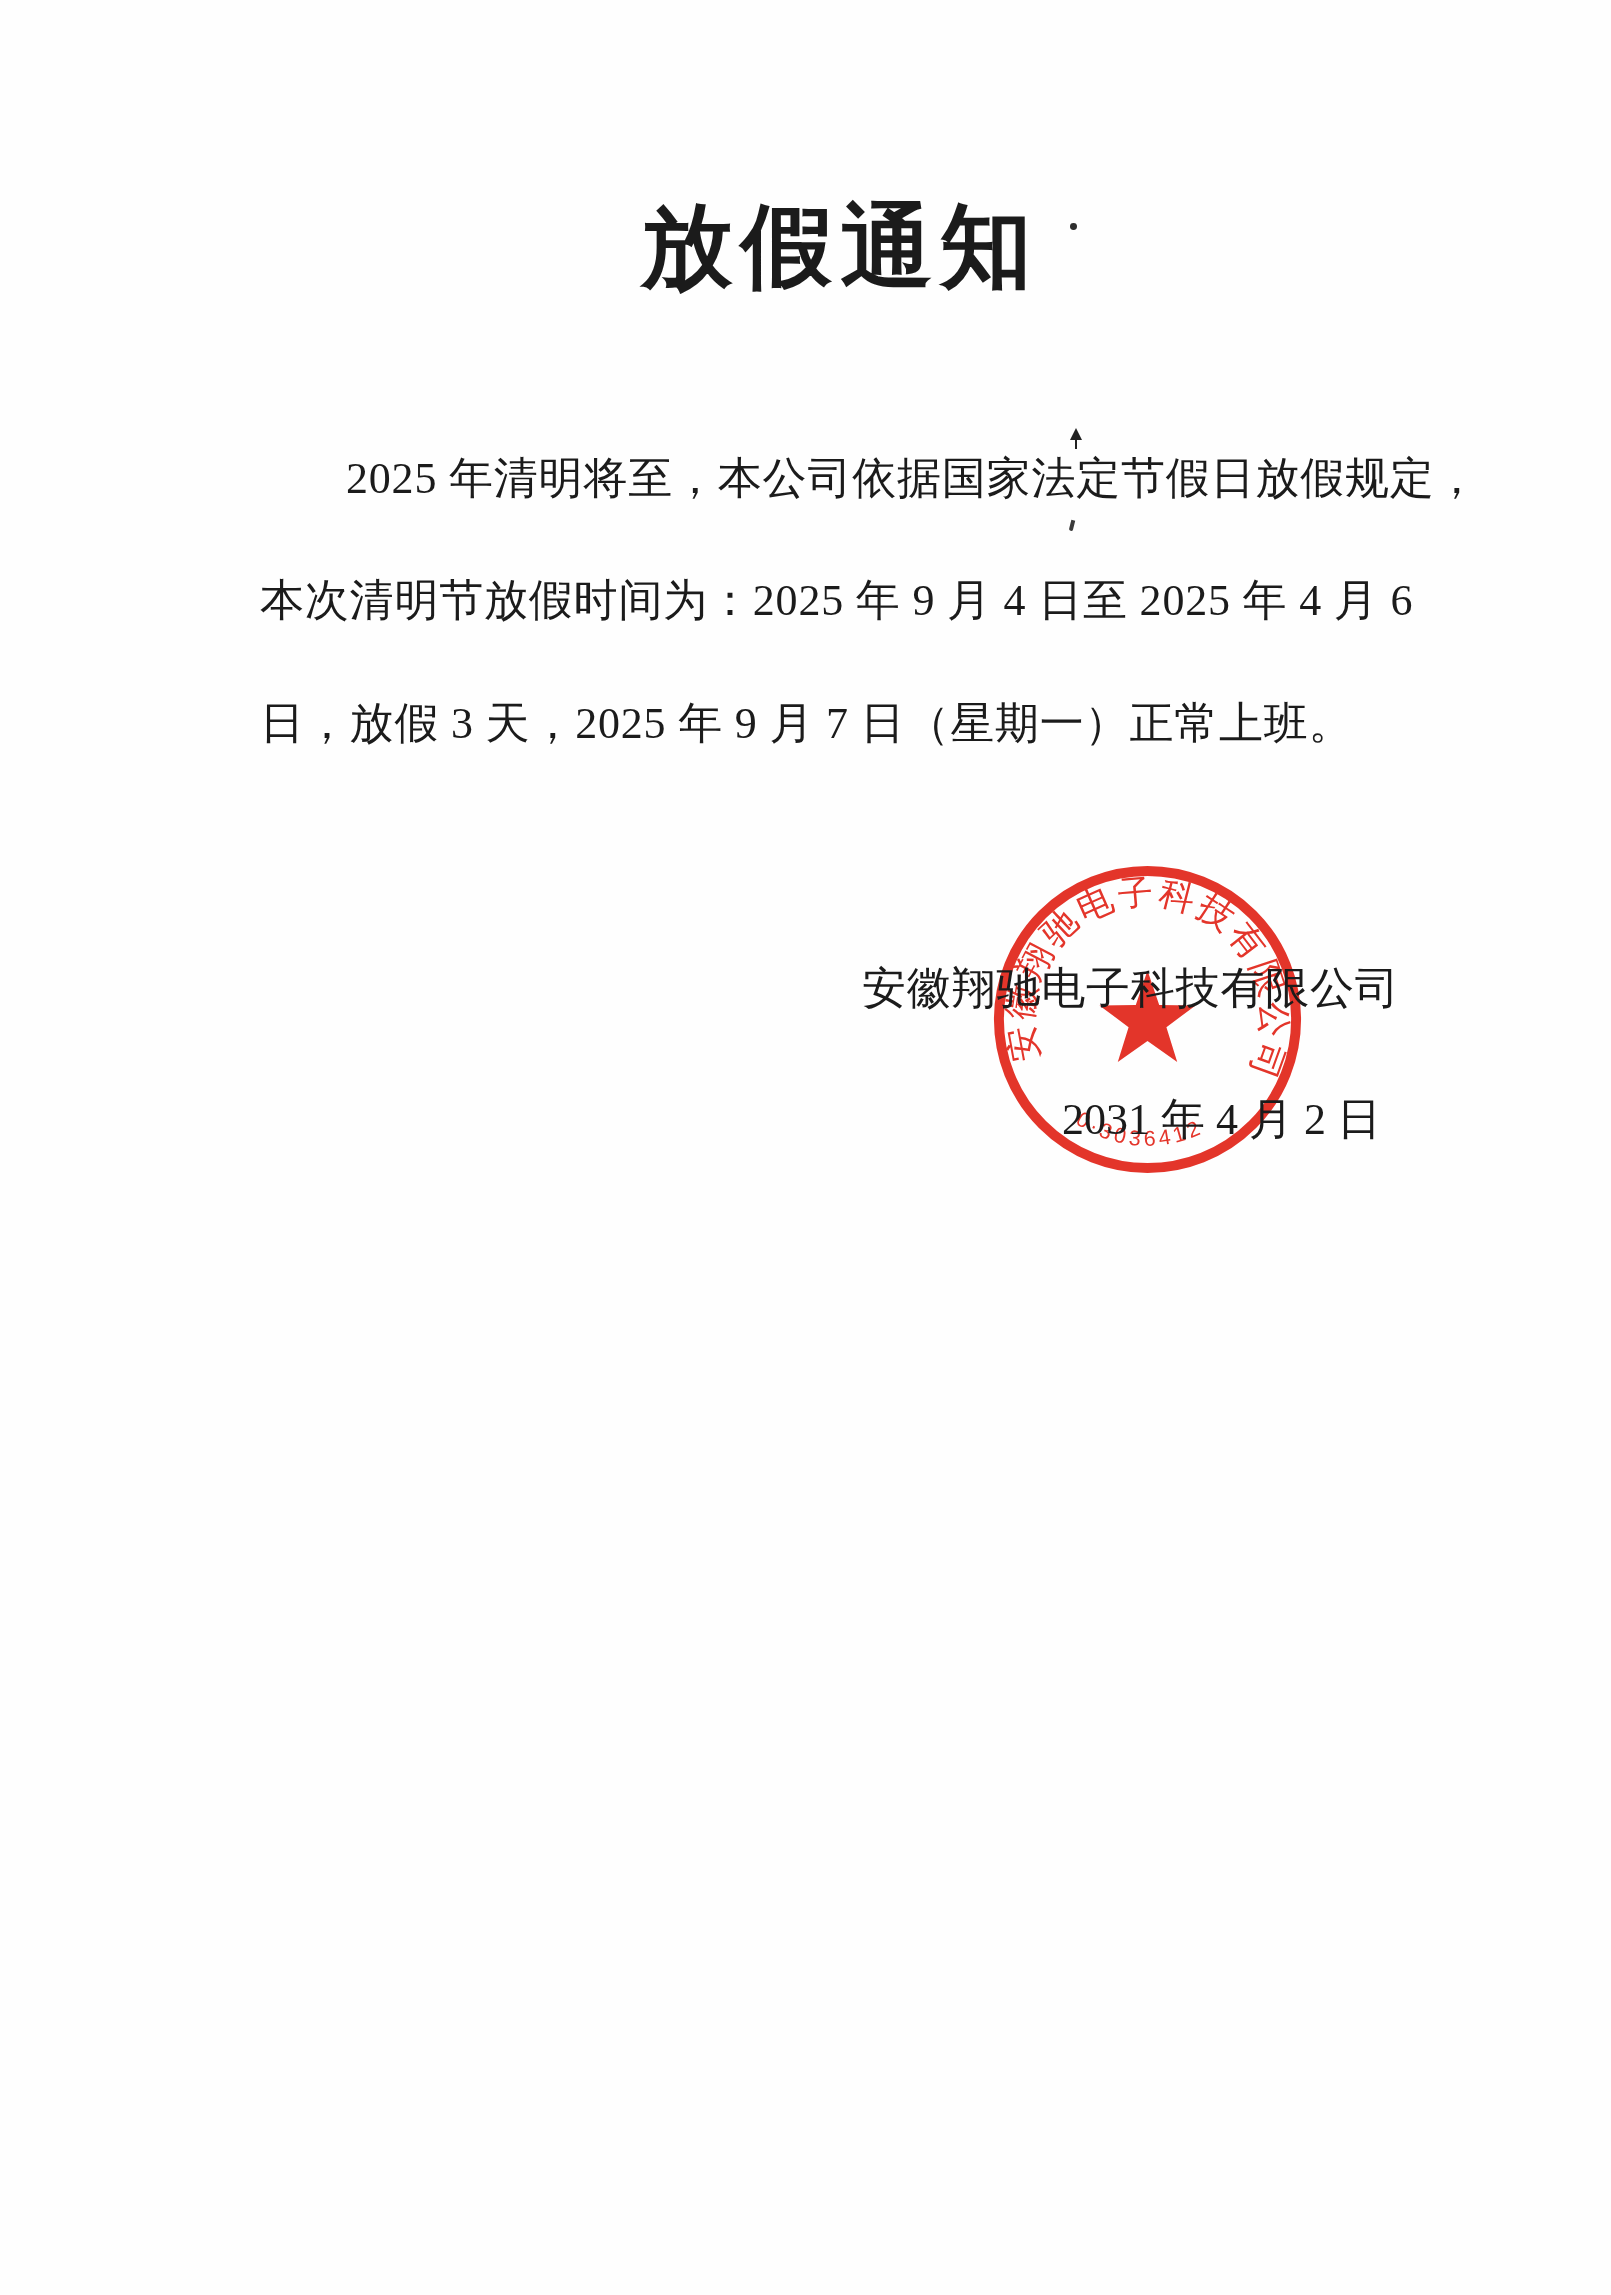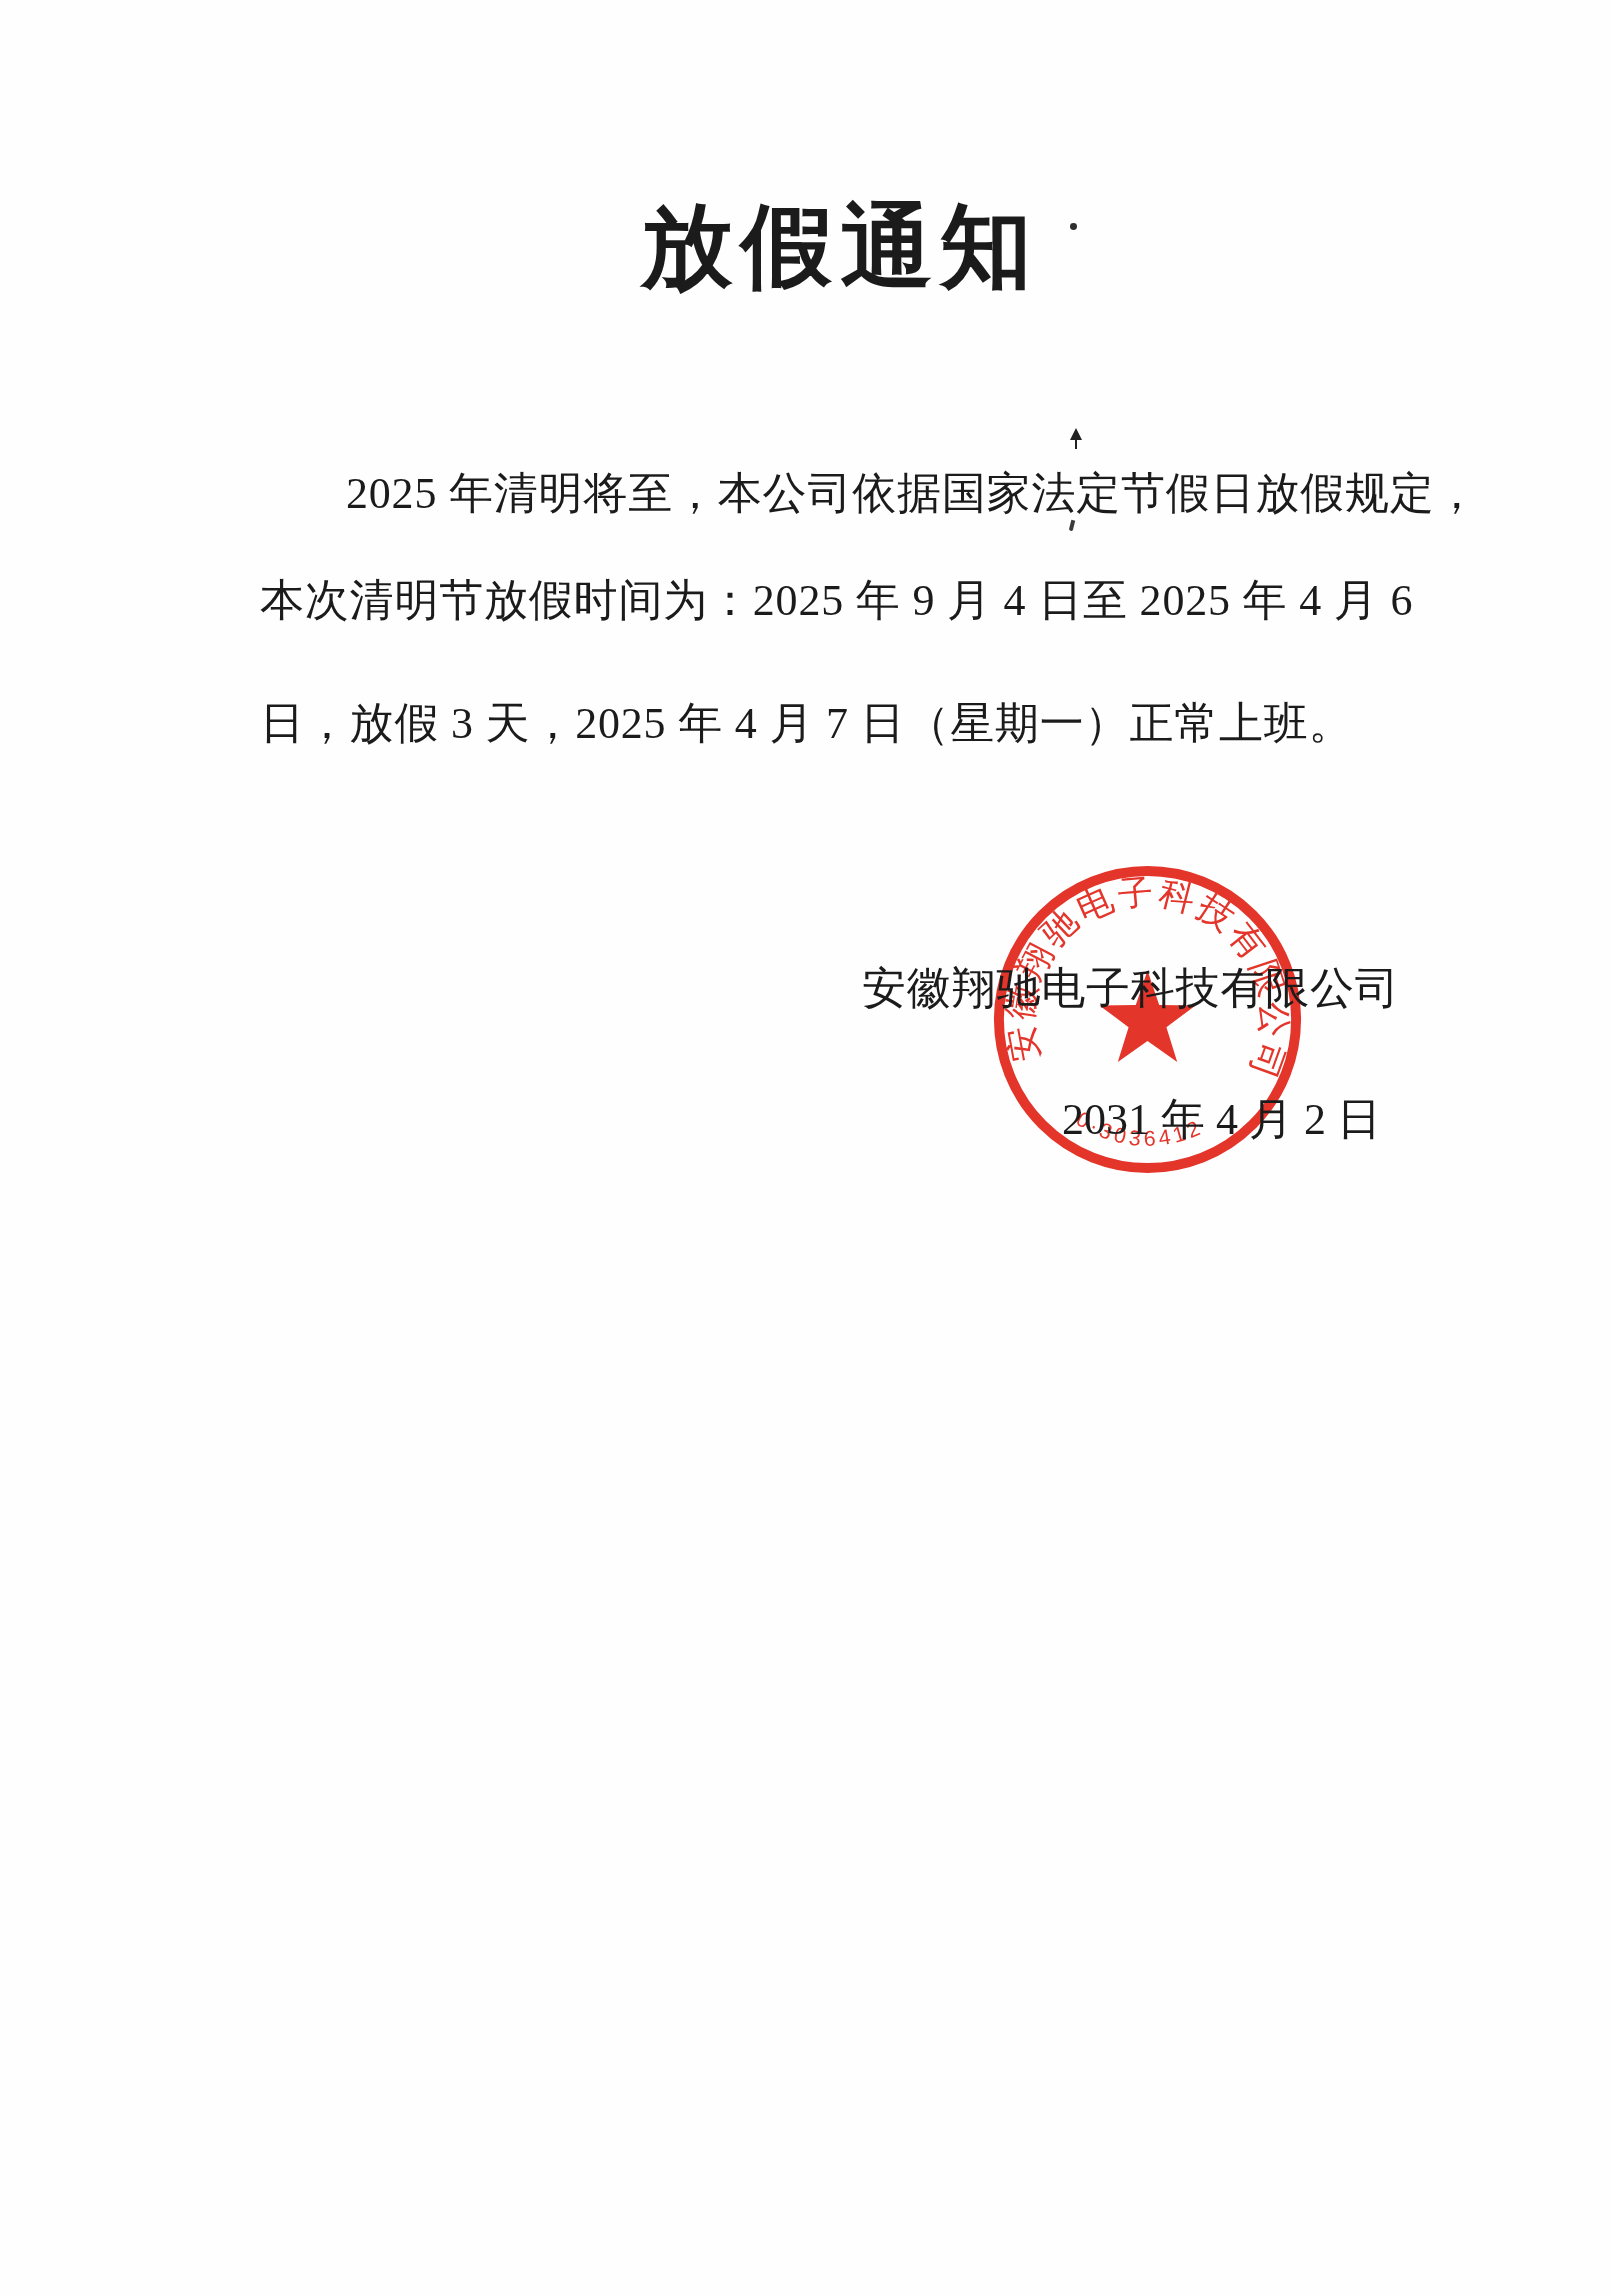--- a/index.html
+++ b/index.html
@@ -27,21 +27,21 @@
     z-index: 2;
     white-space: pre;
   }
   .body-line {
     font-size: 44px;
     line-height: 1.2;
     z-index: 2;
     white-space: pre;
     letter-spacing: 0.8px;
   }
-  .line-1 { top: 468px;  left: 346px; }
+  .line-1 { top: 453px;  left: 346px; }
   .line-2 { top: 575px;  left: 260px; }
   .line-3 { top: 698px;  left: 260px; }
   .signature-company {
     top: 963px;
     left: 862px;
     font-size: 44px;
     line-height: 1.2;
     z-index: 3;
     white-space: pre;
     letter-spacing: 0.8px;
@@ -111,21 +111,21 @@
 
   <div class="abs body-line line-1">2025 年清明将至，本公司依据国家法定节假日放假规定，</div>
 
   <div class="abs artifact-caret">
     <div class="stem"></div>
   </div>
   <div class="abs artifact-comma"></div>
 
   <div class="abs body-line line-2">本次清明节放假时间为：2025 年 9 月 4 日至 2025 年 4 月 6</div>
 
-  <div class="abs body-line line-3">日，放假 3 天，2025 年 4 月 7 日（星期一）正常上班。</div>
+  <div class="abs body-line line-3">日，放假 3 天，2025 年 9 月 7 日（星期一）正常上班。</div>
 
   <svg class="abs seal-svg" viewBox="0 0 440 440" xmlns="http://www.w3.org/2000/svg">
     <defs>
       <path id="seal-arc-top" d="M 79 271 A 150 150 0 1 1 361 271" fill="none"></path>
       <path id="seal-arc-bottom" d="M 84.8 314.6 A 165 165 0 0 0 355.2 314.6" fill="none"></path>
     </defs>
 
     <circle cx="220" cy="220" r="194" fill="none" stroke="#e2261b" stroke-width="13"></circle>
 
     <text font-family="Liberation Serif, DejaVu Serif, serif" font-size="46" fill="#e2261b" letter-spacing="4">

